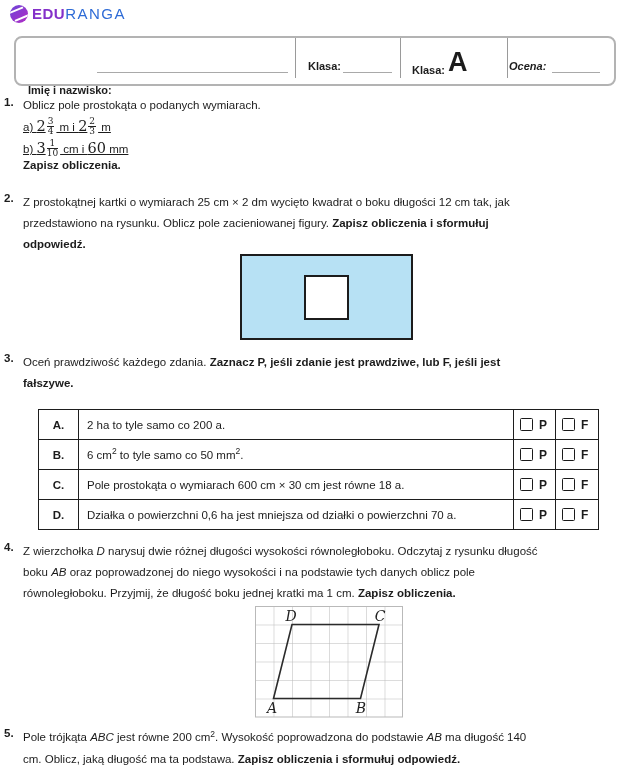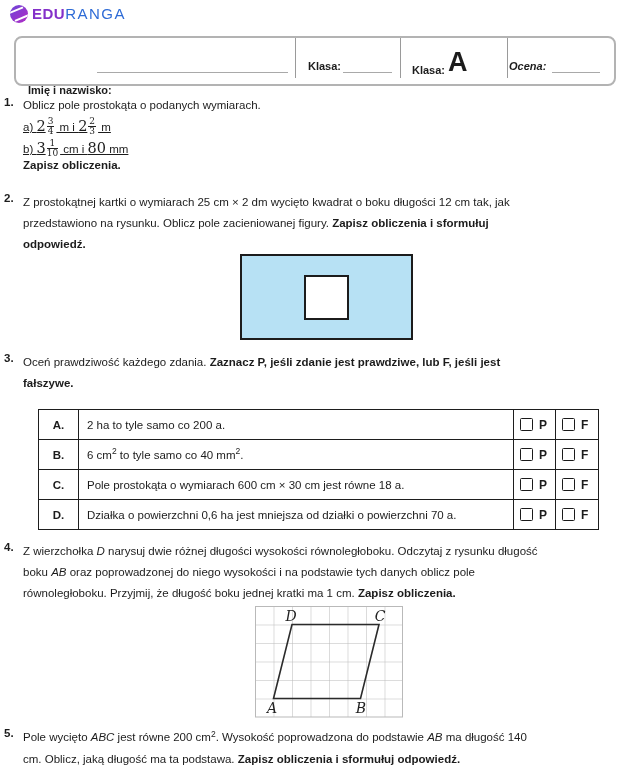--- a/index.html
+++ b/index.html
@@ -104,21 +104,21 @@
     <span class="hdiv" style="left:491px;"></span>
 
     <span class="hlabel" style="left:493px; top:22px;font-style:italic;">Ocena:</span>
     <span class="hline" style="left:536px; top:34px; width:48px;"></span>
   </div>
 
   <div class="q" style="top:96px;">
     <div class="qnum">1.</div>
     <div class="q1-prompt" style="top:2px;text-align:center;">Oblicz pole prostokąta o podanych wymiarach.</div>
     <div class="q1-line" style="top:19px;"><span>a) </span><span class="math">2</span><span class="frac"><span class="num">3</span><span class="den">4</span></span><span> m i </span><span class="math">2</span><span class="frac"><span class="num">2</span><span class="den">3</span></span><span> m</span></div>
-    <div class="q1-line" style="top:41px;"><span>b) </span><span class="math">3</span><span class="frac"><span class="num">1</span><span class="den">10</span></span><span> cm i </span><span class="math">80</span><span> mm</span></div>
+    <div class="q1-line" style="top:41px;"><span>b) </span><span class="math">3</span><span class="frac"><span class="num">1</span><span class="den">10</span></span><span> cm i </span><span class="math">60</span><span> mm</span></div>
     <div class="q1-instr" style="top:62px;">Zapisz obliczenia.</div>
   </div>
 
   <div class="q" style="top:192px;">
     <div class="qnum">2.</div>
     <div class="qtext"><span>Z prostokątnej kartki o wymiarach 25 cm × 2 dm wycięto kwadrat o boku długości 12 cm tak, jak
 przedstawiono na rysunku. Oblicz pole zacieniowanej figury. </span><span class="b">Zapisz obliczenia i sformułuj
 odpowiedź.</span></div>
   </div>
   <div class="fig2">
@@ -133,21 +133,21 @@
   <table class="tf-table">
     <tbody>
         <tr>
           <td class="cell-letter">A.</td>
           <td class="cell-text"><span>2 ha to tyle samo co 200 a.</span></td>
           <td class="cell-pf"><span class="checkbox"></span><span class="pf-label">P</span></td>
           <td class="cell-pf f"><span class="checkbox"></span><span class="pf-label">F</span></td>
         </tr>
         <tr>
           <td class="cell-letter">B.</td>
-          <td class="cell-text"><span>6 cm</span><span class="sup">2</span><span> to tyle samo co 40 mm</span><span class="sup">2</span><span>.</span></td>
+          <td class="cell-text"><span>6 cm</span><span class="sup">2</span><span> to tyle samo co 50 mm</span><span class="sup">2</span><span>.</span></td>
           <td class="cell-pf"><span class="checkbox"></span><span class="pf-label">P</span></td>
           <td class="cell-pf f"><span class="checkbox"></span><span class="pf-label">F</span></td>
         </tr>
         <tr>
           <td class="cell-letter">C.</td>
           <td class="cell-text"><span>Pole prostokąta o wymiarach 600 cm × 30 cm jest równe 18 a.</span></td>
           <td class="cell-pf"><span class="checkbox"></span><span class="pf-label">P</span></td>
           <td class="cell-pf f"><span class="checkbox"></span><span class="pf-label">F</span></td>
         </tr>
         <tr>
@@ -174,17 +174,17 @@
     <rect x="0.5" y="0.5" width="147" height="110.5" fill="url(#grid)" stroke="#b9b9b9"></rect>
     <path d="M 18.5 92.5 L 105.5 92.5 L 124 18.5 L 37 18.5 Z" fill="none" stroke="#2b2b2b" stroke-width="1.6"></path>
     <text x="36" y="15" text-anchor="middle">D</text>
     <text x="125" y="15" text-anchor="middle">C</text>
     <text x="17" y="107" text-anchor="middle">A</text>
     <text x="106" y="107" text-anchor="middle">B</text>
   </svg>
 
   <div class="q" style="top:727px;">
     <div class="qnum">5.</div>
-    <div class="qtext"><span>Pole wycięto </span><span class="i">ABC</span><span> jest równe 200 cm</span><span class="sup">2</span><span>. Wysokość poprowadzona do podstawie </span><span class="i">AB</span><span> ma długość 140
+    <div class="qtext"><span>Pole trójkąta </span><span class="i">ABC</span><span> jest równe 200 cm</span><span class="sup">2</span><span>. Wysokość poprowadzona do podstawie </span><span class="i">AB</span><span> ma długość 140
 cm. Oblicz, jaką długość ma ta podstawa. </span><span class="b">Zapisz obliczenia i sformułuj odpowiedź.</span></div>
   </div>
 
 </div>
 
 </body></html>

